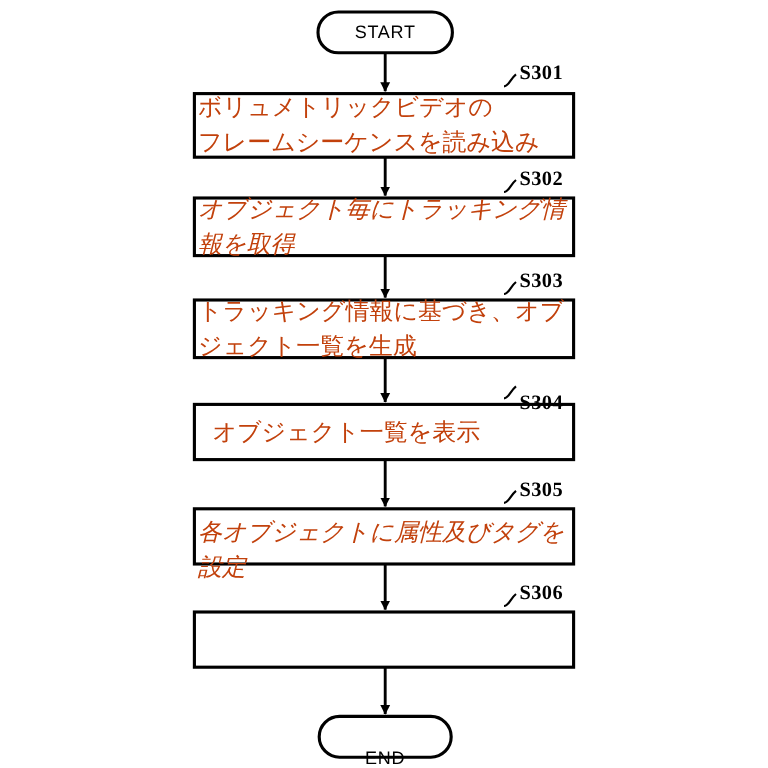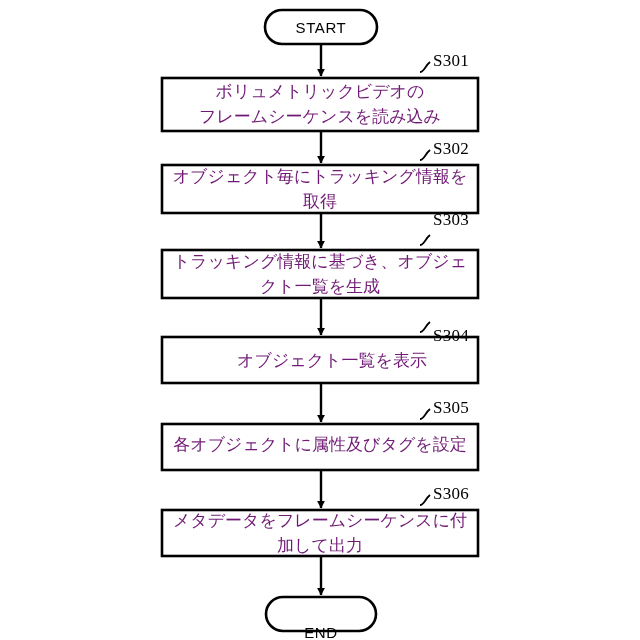--- a/index.html
+++ b/index.html
@@ -33,32 +33,32 @@
     font-size: 15px;
     letter-spacing: 0.6px;
     color: #000;
     text-align: center;
     white-space: nowrap;
     transform: translate(-50%, -50%);
   }
   .process-label {
     position: absolute;
     font-family: "DejaVu Sans", sans-serif;
-    font-size: 17px;
+    font-size: 20px;
     line-height: 1.45;
-    color: #701a75;
-    text-align: center;
+    color: #c2410c;
+    text-align: left;
     white-space: pre-line;
     transform: translate(-50%, -50%);
     width: 310px;
   }
   .step-label {
     position: absolute;
     font-family: "Liberation Serif", serif;
-    font-weight: normal;
+    font-weight: bold;
     font-size: 17px;
     letter-spacing: 0.3px;
     color: #000;
     white-space: nowrap;
     transform: translate(0, -50%);
   }
 </style>
 </head>
 <body>
 
@@ -106,35 +106,34 @@
     <line x1="321" y1="556" x2="321" y2="595" stroke="#000000" stroke-width="2.4" marker-end="url(#arrowhead)"></line>
 
     <rect x="266" y="597" width="110" height="34" rx="17" ry="17" fill="#ffffff" stroke="#000000" stroke-width="2.6"></rect>
   </svg>
 
   <div class="terminal-label" style="left:321px; top:27px;">START</div>
 
   <div class="process-label" style="left:320px; top:104px;">ボリュメトリックビデオの
 フレームシーケンスを読み込み</div>
 
-  <div class="process-label" style="left:320px; top:189px;">オブジェクト毎にトラッキング情報を取得</div>
+  <div class="process-label" style="left:320px; top:189px;font-style:italic;">オブジェクト毎にトラッキング情報を取得</div>
 
   <div class="process-label" style="left:320px; top:274px;border-radius:11px;">トラッキング情報に基づき、オブジェクト一覧を生成</div>
 
   <div class="process-label" style="left:320px; top:360px;padding-left:24px;">オブジェクト一覧を表示</div>
 
-  <div class="process-label" style="left:320px; top:444px;">各オブジェクトに属性及びタグを設定</div>
+  <div class="process-label" style="left:320px; top:458px;font-style:italic;">各オブジェクトに属性及びタグを設定</div>
 
-  <div class="process-label" style="left:320px; top:533px;">メタデータをフレームシーケンスに付加して出力</div>
 
   <div class="step-label" style="left:433px; top:61px;">S301</div>
 
   <div class="step-label" style="left:433px; top:149px;">S302</div>
 
-  <div class="step-label" style="left:433px; top:220px;">S303</div>
+  <div class="step-label" style="left:433px; top:234px;">S303</div>
 
   <div class="step-label" style="left:433px; top:336px;">S304</div>
 
   <div class="step-label" style="left:433px; top:408px;">S305</div>
 
   <div class="step-label" style="left:433px; top:494px;">S306</div>
 
   <div class="terminal-label" style="left:321px; top:632px;">END</div>
 
 </div>

